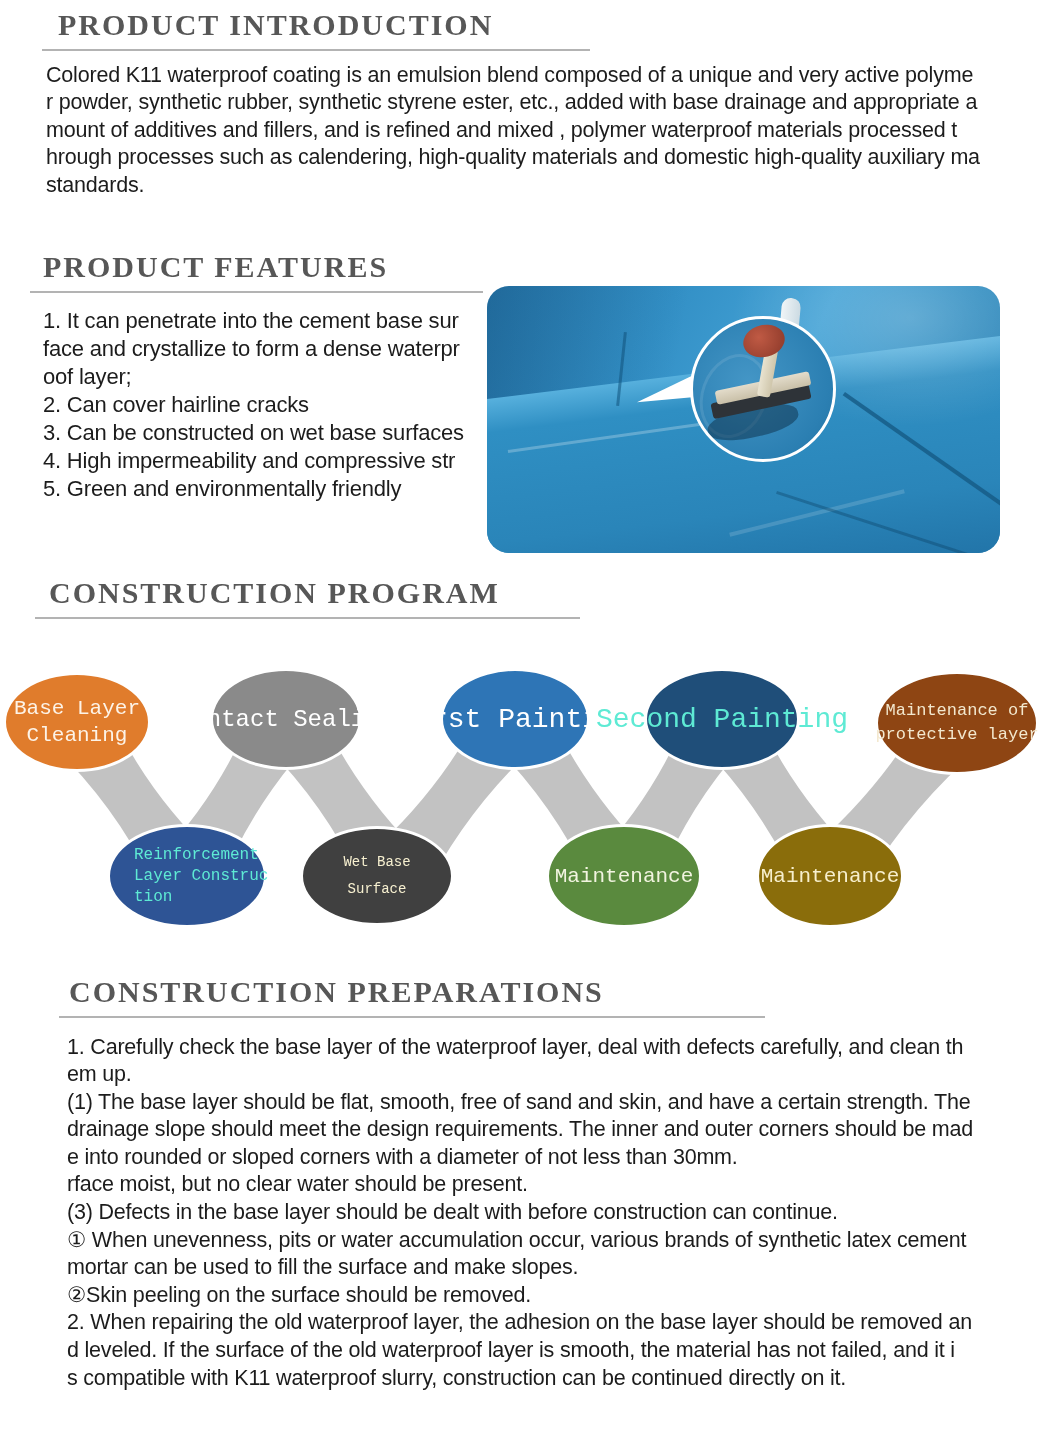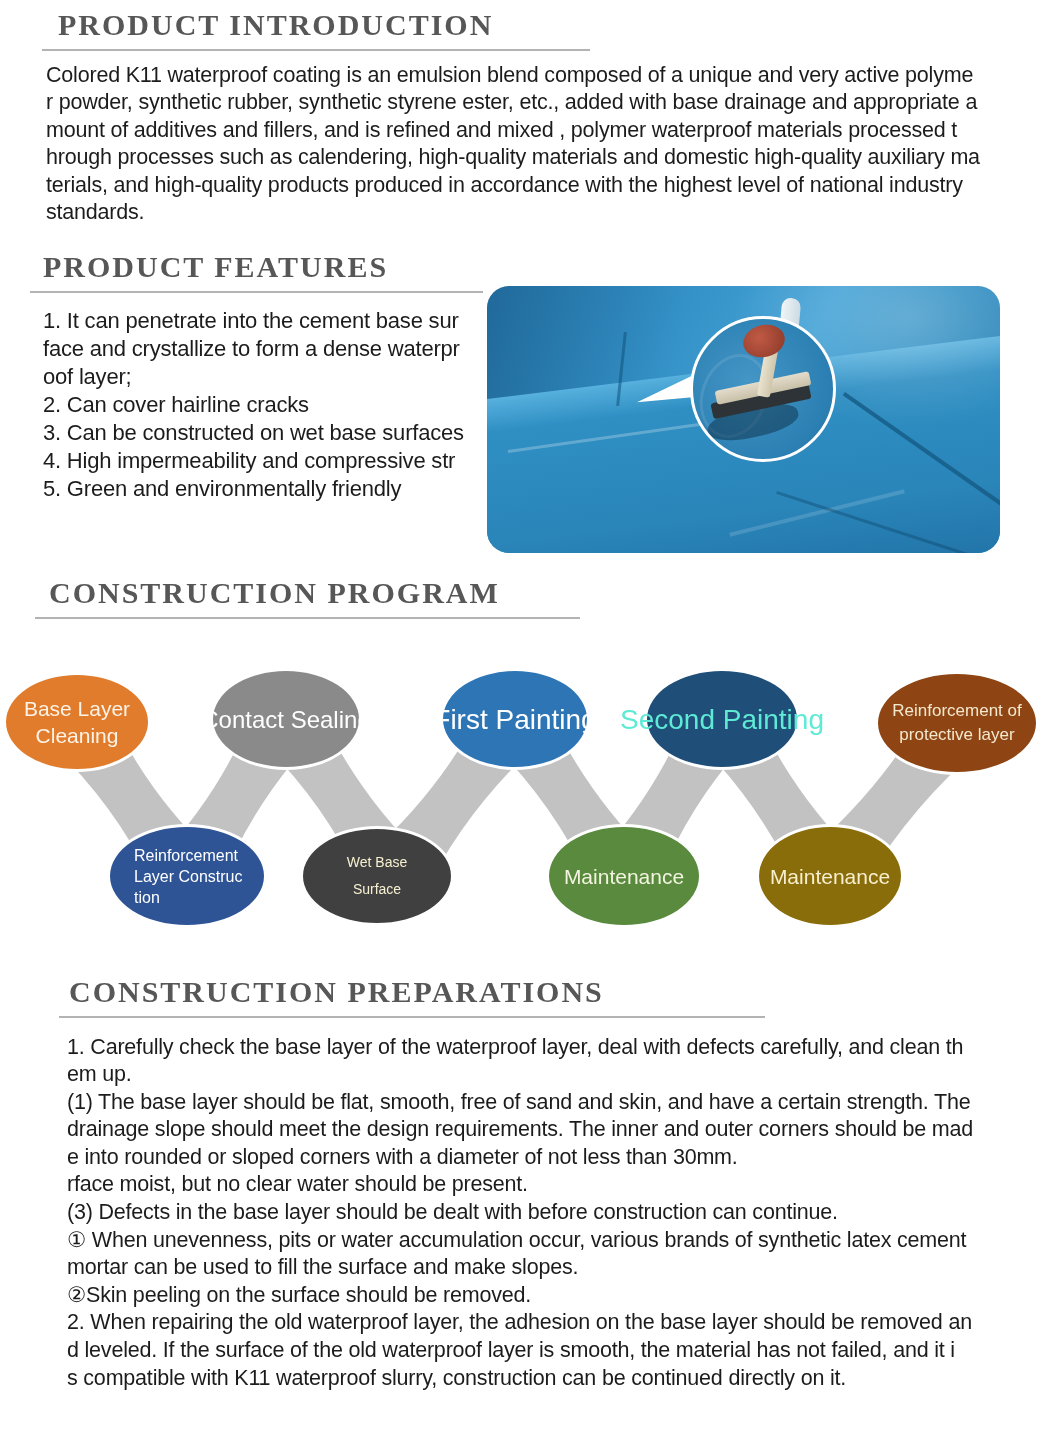--- a/index.html
+++ b/index.html
@@ -50,49 +50,48 @@
      background:#2e3338;transform:rotate(-12deg);}
   .inset .smear{position:absolute;left:14px;top:88px;width:92px;height:30px;border-radius:45%;
      background:rgba(8,38,60,.45);transform:rotate(-12deg);}
   .inset .swirl{position:absolute;left:8px;top:34px;width:60px;height:80px;border-radius:50%;
      border:3px solid rgba(255,255,255,.10);transform:rotate(20deg);}
   
   .diagram{position:absolute;left:0;top:660px;width:1059px;height:300px;}
   .diagram svg{position:absolute;left:0;top:0;}
   .node{position:absolute;border-radius:50%;border:3px solid #ffffff;box-sizing:border-box;
      display:flex;flex-direction:column;justify-content:center;align-items:center;
-     font-family:Liberation Sans, sans-serif;text-align:center;}
+     font-family:Liberation Mono, monospace;text-align:center;}
   .node .nl{line-height:27px;white-space:nowrap;}
   .n1{left:3px;top:12px;width:148px;height:100px;background:#E07C2C;color:#fdf3e7;font-size:21px;}
   .n2{left:210px;top:8px;width:152px;height:102px;background:#8A8A8A;color:#ffffff;font-size:24px;}
   .n3{left:440px;top:8px;width:150px;height:102px;background:#2E75B6;color:#ffffff;font-size:28px;}
   .n4{left:644px;top:8px;width:156px;height:102px;background:#1F4E79;color:#5eead4;font-size:28px;}
   .n5{left:875px;top:11px;width:164px;height:104px;background:#8E4513;color:#f3e8ce;font-size:17px;}
   .n5 .nl{line-height:24px;}
-  .n6{left:107px;top:164px;width:160px;height:104px;background:#2E5495;color:#ffffff;font-size:16px;
+  .n6{left:107px;top:164px;width:160px;height:104px;background:#2E5495;color:#5eead4;font-size:16px;
       align-items:flex-start;padding-left:24px;text-align:center;}
   .n6 .nl{line-height:21px;}
   .n7{left:300px;top:166px;width:154px;height:100px;background:#404040;color:#f7f0d0;font-size:14px;}
   .n8{left:546px;top:164px;width:156px;height:104px;background:#5A8A3E;color:#f2f4e0;font-size:21px;}
   .n9{left:756px;top:164px;width:148px;height:104px;background:#8A6D0B;color:#f7efcd;font-size:21px;}
 </style>
 </head>
 <body>
 
 <div class="page">
 
   <div class="sec" style="top:8px;">
     <h2 class="doc-head" style="margin-left:58px;">PRODUCT INTRODUCTION</h2>
     <div class="rule" style="margin-left:42px;width:548px;"></div>
     <div class="intro-text">
       <div class="tline">Colored K11 waterproof coating is an emulsion blend composed of a unique and very active polyme</div>
       <div class="tline">r powder, synthetic rubber, synthetic styrene ester, etc., added with base drainage and appropriate a</div>
       <div class="tline">mount of additives and fillers, and is refined and mixed , polymer waterproof materials processed t</div>
       <div class="tline">hrough processes such as calendering, high-quality materials and domestic high-quality auxiliary ma</div>
-      <div class="tline">terials, and high-quality products produced in accordance with the highest level of national industry</div>
       <div class="tline">standards.</div>
     </div>
   </div>
 
   <div class="sec" style="top:250px;left:43px;width:470px;">
     <h2 class="doc-head">PRODUCT FEATURES</h2>
     <div class="rule" style="margin-left:-13px;width:453px;"></div>
     <div class="feat-text">
       <div class="tline">1. It can penetrate into the cement base sur</div>
       <div class="tline">face and crystallize to form a dense waterpr</div>
@@ -150,21 +149,21 @@
     <div class="node n2">
       <div class="nl">Contact Sealing</div>
     </div>
     <div class="node n3">
       <div class="nl">First Painting</div>
     </div>
     <div class="node n4">
       <div class="nl">Second Painting</div>
     </div>
     <div class="node n5">
-      <div class="nl">Reinforcement of</div>
+      <div class="nl">Maintenance of</div>
       <div class="nl">protective layer</div>
     </div>
     <div class="node n6">
       <div class="nl">Reinforcement</div>
       <div class="nl">Layer Construc</div>
       <div class="nl">tion</div>
     </div>
     <div class="node n7">
       <div class="nl">Wet Base</div>
       <div class="nl">Surface</div>

